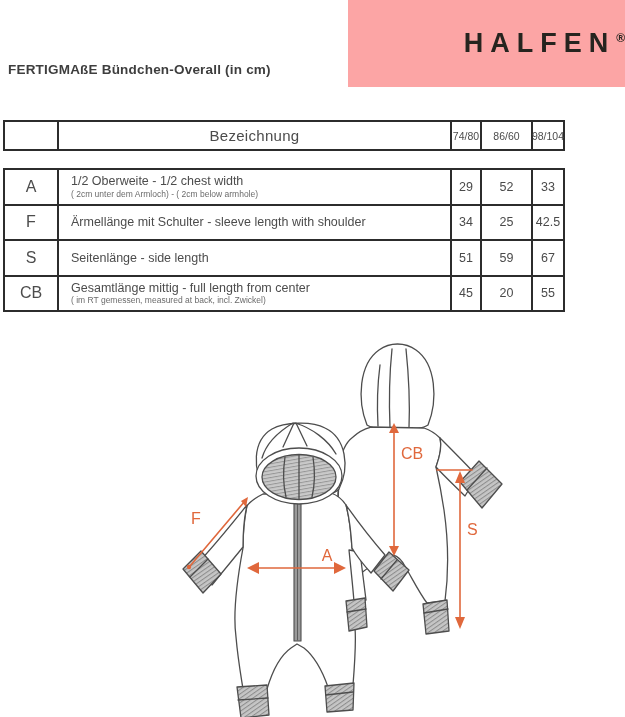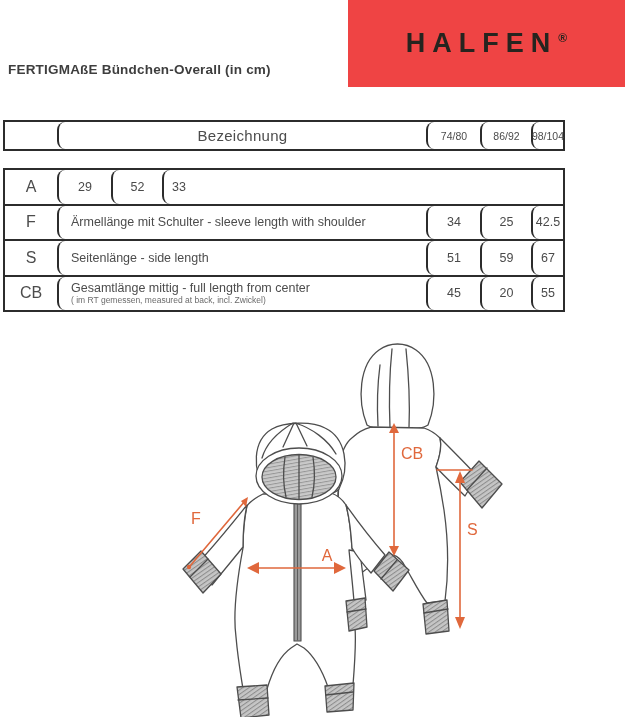--- a/index.html
+++ b/index.html
@@ -4,46 +4,46 @@
 <style>
   html,body { margin:0; padding:0; background:#ffffff; }
   .page {
     position:relative; width:625px; height:717px; background:#ffffff;
     font-family:"Liberation Sans", sans-serif; overflow:hidden;
     color:#4b4b4b;
   }
   
   .brand-box {
     position:absolute; left:348px; top:0; width:277px; height:87px;
-    background:#ef4444; display:flex; align-items:center; justify-content:center;
+    background:#fca5a5; display:flex; align-items:center; justify-content:flex-end;
   }
   .brand-word {
     font-size:27px; font-weight:bold; letter-spacing:7px; color:#26241f;
     white-space:nowrap;
   }
   .brand-reg { font-size:12px; letter-spacing:0; vertical-align:super; margin-left:1px; }
   .doc-title {
     position:absolute; left:8px; top:62px; font-size:13.5px; color:#3e3e3e;
     letter-spacing:0.2px;
     font-weight:bold;
   }
   
   .thead, .tbody {
     position:absolute; left:3px; width:562px; box-sizing:border-box;
     border:2px solid #2c2c2c; background:#fff;
   }
   .thead { top:120px; height:31px; display:flex; }
   .tbody { top:168px; height:144px; display:flex; flex-direction:column; }
   .trow { display:flex; flex:1; border-top:2px solid #2c2c2c; min-height:0; }
   .trow:first-child { border-top:none; }
-  .c { box-sizing:border-box; display:flex; align-items:center; justify-content:center;border-radius:8px; }
+  .c { box-sizing:border-box; display:flex; align-items:center; justify-content:center; }
   .c0 { width:52px; }
   .c1 { flex:1; border-left:2px solid #2c2c2c; }
   .c2, .c3, .c4 { border-left:2px solid #2c2c2c; }
-  .c2 { width:54px; } .c3 { width:51px; } .c4 { width:32px; }
+  .c2 { width:30px; } .c3 { width:51px; } .c4 { width:32px; }
   .thead .c1 { font-size:15px; color:#4c4c4c; letter-spacing:0.3px; }
   .thead .csize { font-size:10.5px; color:#4c4c4c; }
   .code-cell { font-size:16px; color:#4c4c4c; }
   .desc-cell { flex-direction:column; align-items:flex-start; justify-content:center; padding-left:12px; }
   .desc-main { font-size:12.5px; color:#4c4c4c; line-height:1.15; }
   .desc-note { font-size:8.5px; color:#6b6b6b; line-height:1.2; }
   .val-cell { font-size:12.5px; color:#4a4a4a; }
   
   .diagram-svg { position:absolute; left:0; top:325px; }
   .mlabel { font-family:"Liberation Sans", sans-serif; font-size:16px; }
@@ -56,28 +56,32 @@
   <div class="brand-box">
     <div class="brand-word"><span>HALFEN</span><span class="brand-reg">®</span></div>
   </div>
 
   <div class="doc-title">FERTIGMAßE Bündchen-Overall (in cm)</div>
 
   <div class="thead">
     <div class="c c0"></div>
     <div class="c c1">Bezeichnung</div>
     <div class="c c2 csize">74/80</div>
-    <div class="c c3 csize">86/92</div>
+    <div class="c c3 csize">86/60</div>
     <div class="c c4 csize">98/104</div>
   </div>
 
   <div class="tbody">
 
     <div class="trow">
       <div class="c c0 code-cell">A</div>
+      <div class="c c1 desc-cell">
+        <span class="desc-main">1/2 Oberweite - 1/2 chest width</span>
+        <span class="desc-note">( 2cm unter dem Armloch) - ( 2cm below armhole)</span>
+      </div>
       <div class="c c2 val-cell">29</div>
       <div class="c c3 val-cell">52</div>
       <div class="c c4 val-cell">33</div>
     </div>
 
     <div class="trow">
       <div class="c c0 code-cell">F</div>
       <div class="c c1 desc-cell">
         <span class="desc-main">Ärmellänge mit Schulter - sleeve length with shoulder</span>
       </div>

